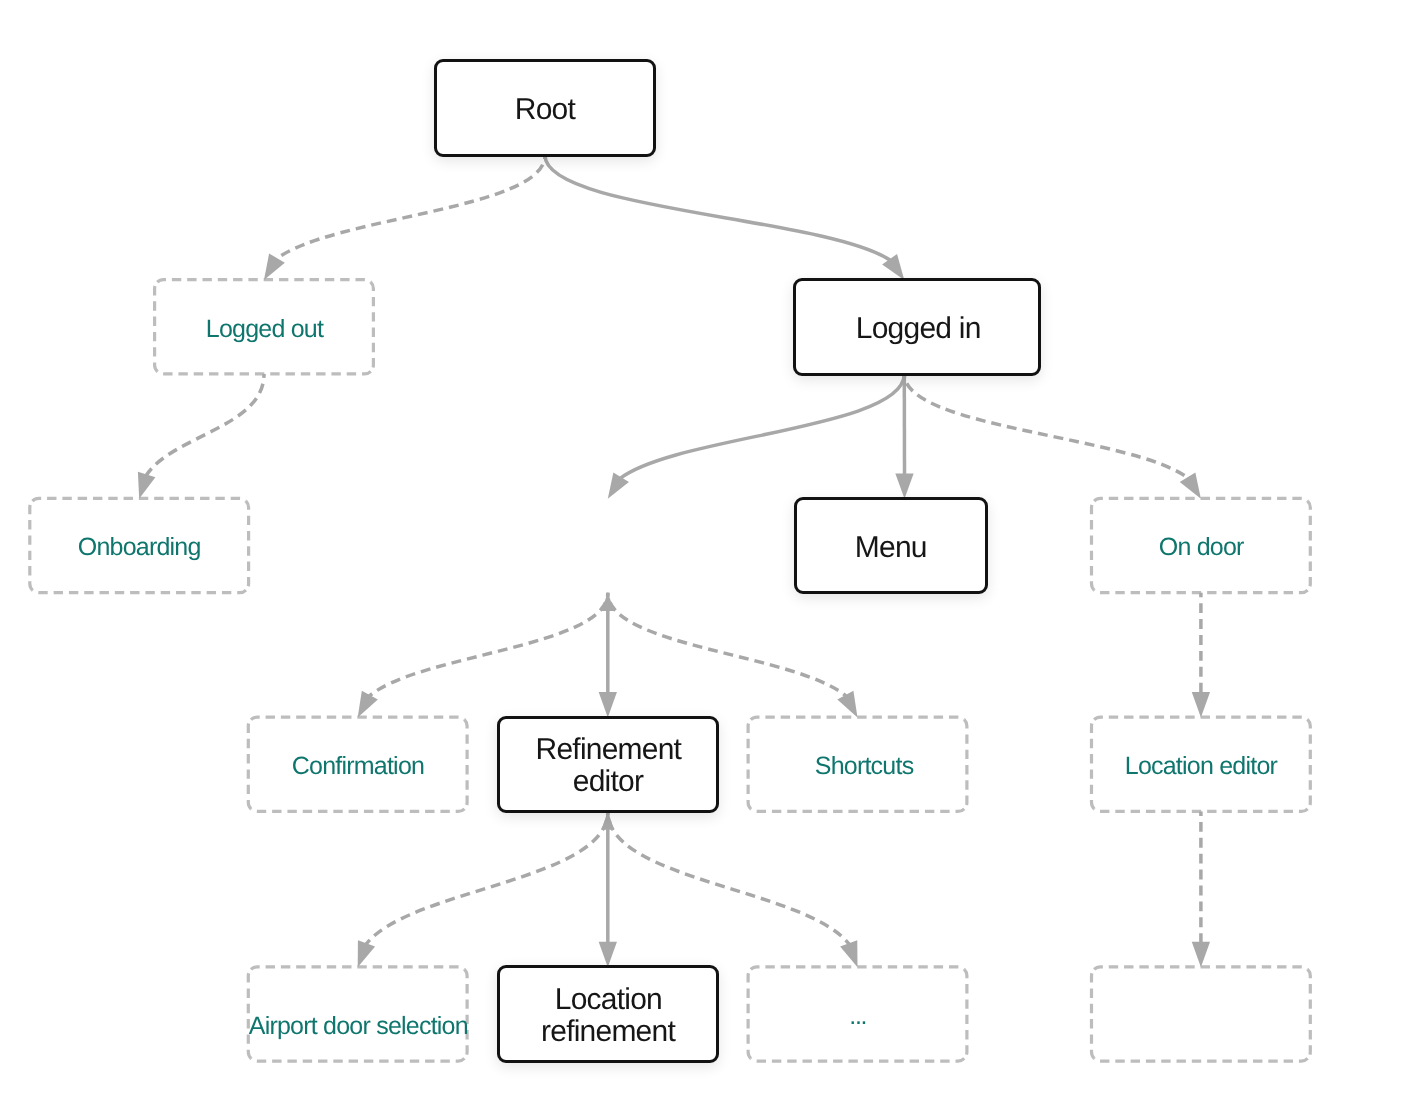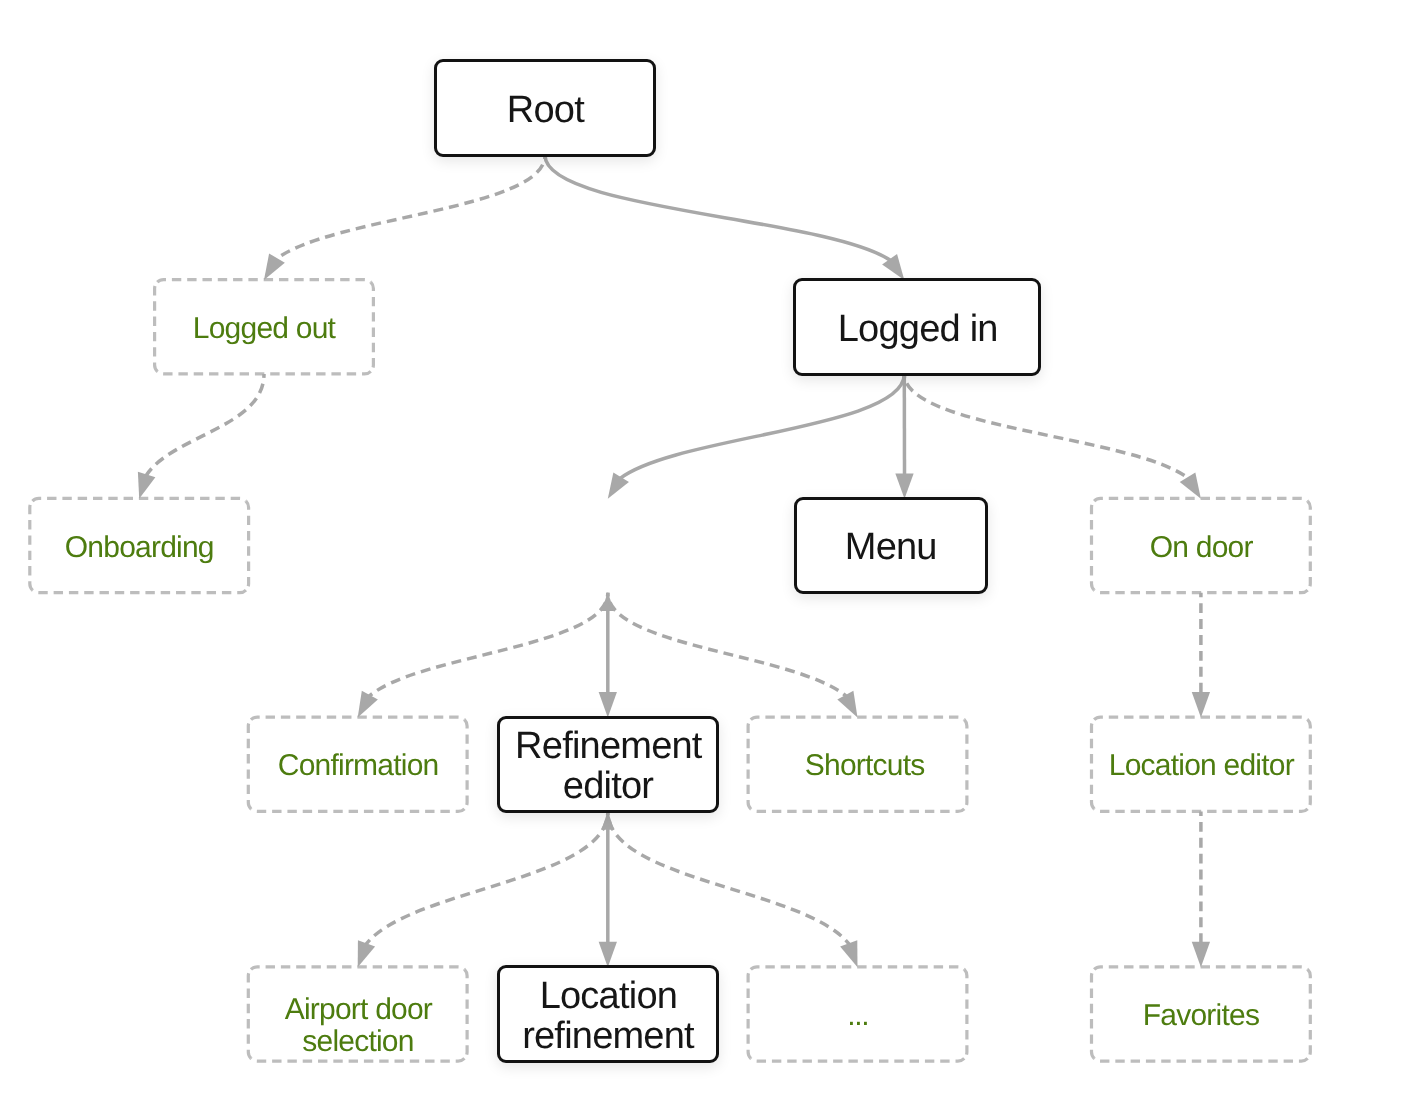--- a/index.html
+++ b/index.html
@@ -17,28 +17,28 @@
     display:flex; align-items:center; justify-content:center;
     text-align:center; border-radius:9px;
     line-height:1.06;
   }
   .node .label { display:block; letter-spacing:-0.78px; text-indent:0.78px;
                  transform:translateY(1.5px); will-change:transform; }
   .node.active {
     border:3.6px solid #121212;
     background:#ffffff;
     color:#161616;
-    font-size:38px;
+    font-size:30px;
     box-shadow:0 4px 14px rgba(0,0,0,0.10);
   }
   .node.ghost {
     border:none;
     background:transparent;
-    color:#4d7c0f;
-    font-size:30px;
+    color:#0f766e;
+    font-size:25px;
     text-align:center;
   }
   .node.ellipsis .label { letter-spacing:-1.3px; text-indent:1.3px; }
   #box-layer { position:absolute; left:0; top:0; width:1412px; height:1112px; }
 </style>
 </head>
 <body style="background: rgb(255, 255, 255);">
 
 <div id="stage">
   <svg id="box-layer" viewBox="0 0 1412 1112" width="1412" height="1112">
@@ -143,16 +143,13 @@
     </div>
   <div class="node ghost" style="left:246.7px;top:975px;width:222px;height:97.5px">
       <span class="label">Airport door selection</span>
     </div>
   <div class="node active" style="left:496.8px;top:965.2px;width:222px;height:97.5px">
       <span class="label">Location refinement</span>
     </div>
   <div class="node ghost ellipsis" style="left:746.5px;top:965.2px;width:222px;height:97.5px">
       <span class="label">...</span>
     </div>
-  <div class="node ghost" style="left:1089.9px;top:965.2px;width:222px;height:97.5px">
-      <span class="label">Favorites</span>
-    </div>
 </div>
 
 </body></html>

